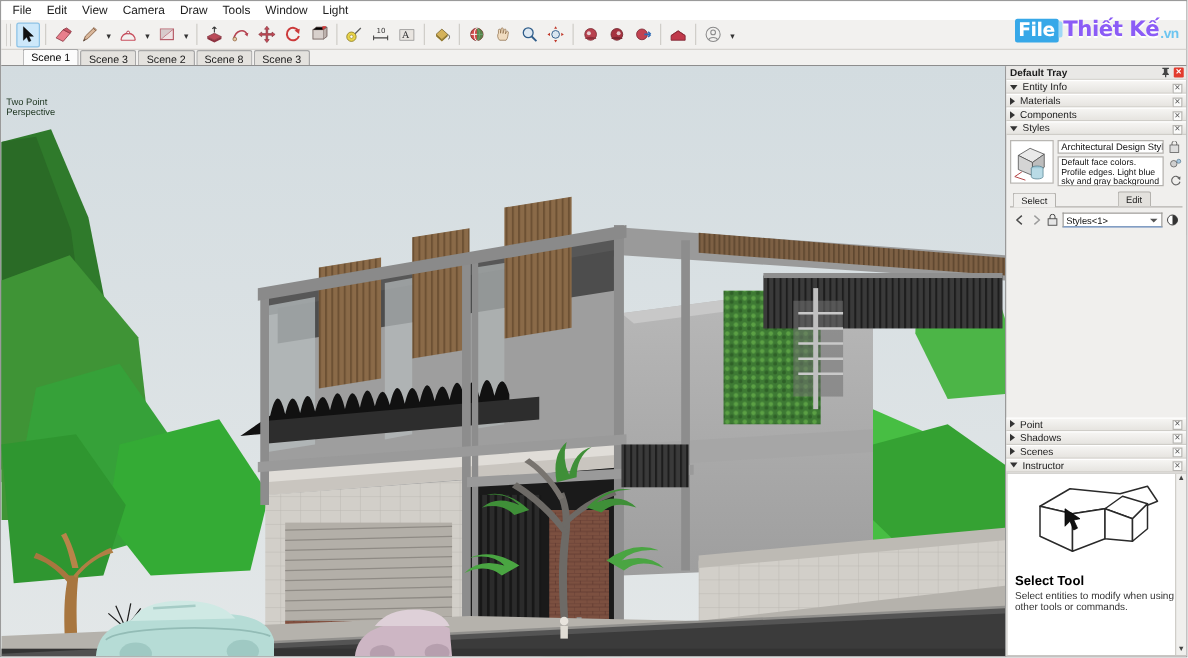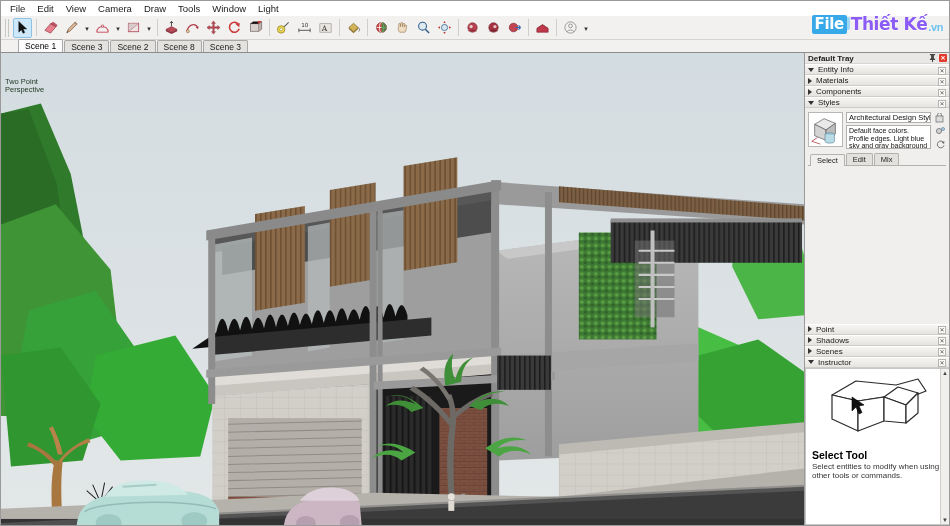--- a/index.html
+++ b/index.html
@@ -204,21 +204,21 @@
     overflow: hidden; white-space: nowrap;
   }
   .style-desc {
     height: 24px; background: #fff; border: 1px solid #b2b0ac;
     font-size: 7px; line-height: 7.6px; padding: 1px 2px; color: #111;
     overflow: hidden;
   }
   .style-side { width: 12px; display: flex; flex-direction: column; align-items: center; gap: 3px; padding-top: 1px;}
   .side-ic { width: 11px; height: 10px; }
 
-  .styles-tabs { display: flex; margin-top: 4px; border-bottom: 1px solid #b4b2ae; padding-left: 2px;}
+  .styles-tabs { display: flex; margin-top: 4px; border-bottom: 1px solid #b4b2ae; padding-left: 2px; gap: 48px;}
   .st-tab {
     font-size: 7.5px; padding: 1px 6px; border: 1px solid #b4b2ae; border-bottom: none;
     background: #e3e1dd; margin-right: 1px; color: #222; border-radius: 2px 2px 0 0;
   }
   .st-tab.active { background: #f0efed; position: relative; top: 1px; }
 
   .styles-nav { display: flex; align-items: center; gap: 3px; padding: 4px 3px; }
   .nav-ic { width: 10px; height: 10px; }
   .styles-select {
     flex: 1; height: 12px; background: #fff; border: 1px solid #9e9c98;
@@ -752,20 +752,40 @@
               </svg>
             </div>
           </div>
 
           <div class="styles-tabs">
             <div class="st-tab active">Select</div>
             <div class="st-tab">Edit</div>
             <div class="st-tab">Mix</div>
           </div>
 
+          <div class="styles-nav">
+            <svg class="nav-ic" viewBox="0 0 10 10">
+              <path d="M6.5 1.5 L2.5 5 L6.5 8.5" fill="none" stroke="#4a4a4a" stroke-width="1.1"></path>
+            </svg>
+            <svg class="nav-ic" viewBox="0 0 10 10">
+              <path d="M3.5 1.5 L7.5 5 L3.5 8.5" fill="none" stroke="#9a9a9a" stroke-width="1.1"></path>
+            </svg>
+            <svg class="nav-ic" viewBox="0 0 10 10">
+              <rect x="1.5" y="4" width="7" height="5.2" fill="#e6e6e6" stroke="#444" stroke-width=".7"></rect>
+              <path d="M3 4 L3 2.4 A2 2 0 0 1 7 2.4 L7 4" fill="none" stroke="#444" stroke-width=".8"></path>
+            </svg>
+            <div class="styles-select">
+              <span>Styles&lt;1&gt;</span>
+              <span class="sel-caret"></span>
+            </div>
+            <svg class="nav-ic" viewBox="0 0 10 10">
+              <circle cx="5" cy="5" r="4" fill="#fff" stroke="#444" stroke-width=".8"></circle>
+              <path d="M5 1 A4 4 0 0 1 5 9 Z" fill="#333"></path>
+            </svg>
+          </div>
         </div>
 
         <div class="styles-spacer"></div>
 
         <div class="panel-head">
           <span class="tri closed"></span>
           <span>Point</span>
           <span class="panel-x">✕</span>
         </div>
 

